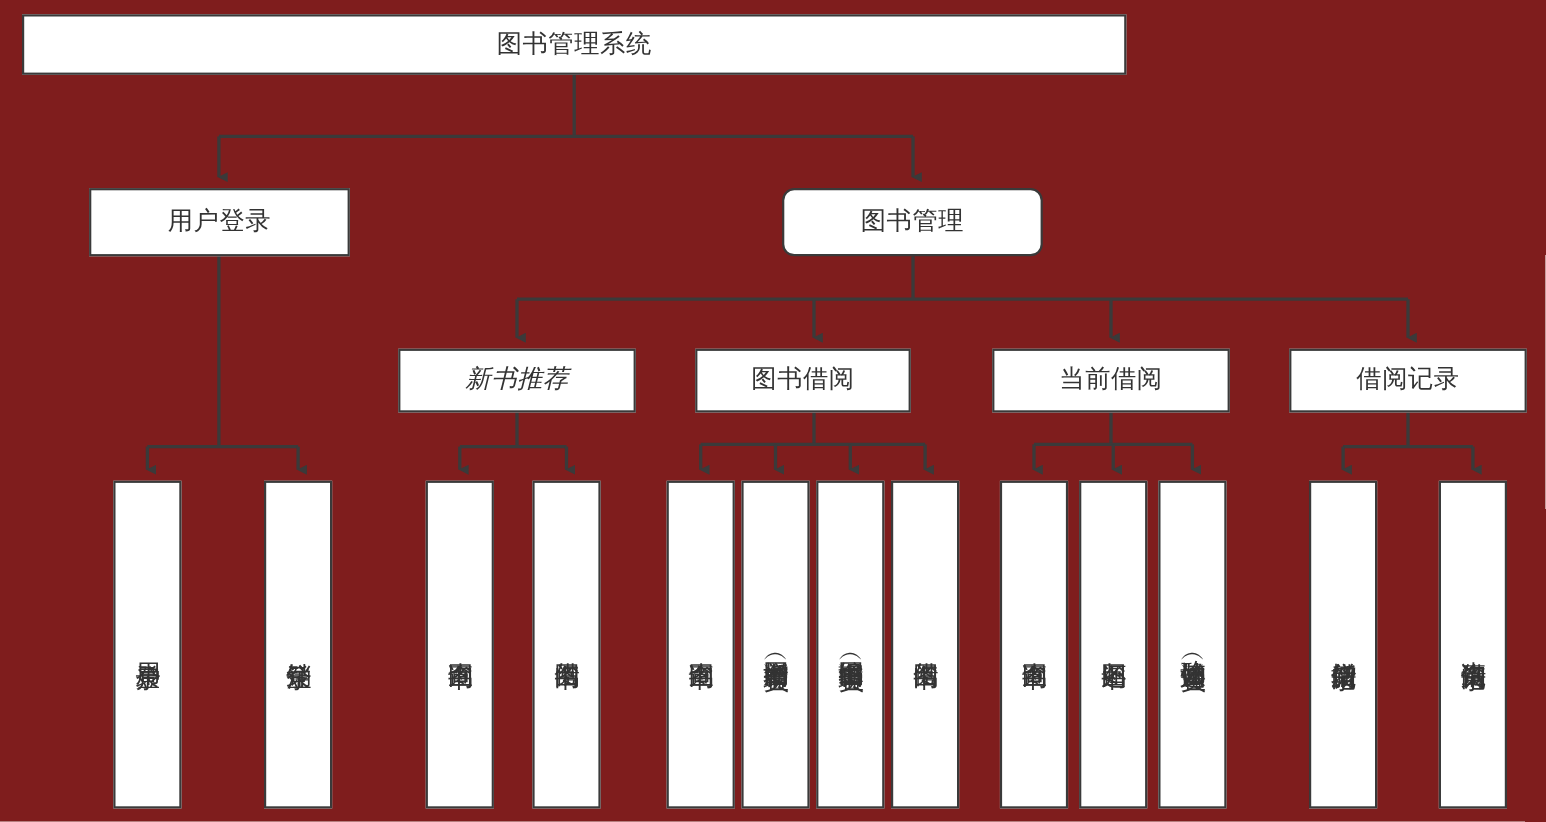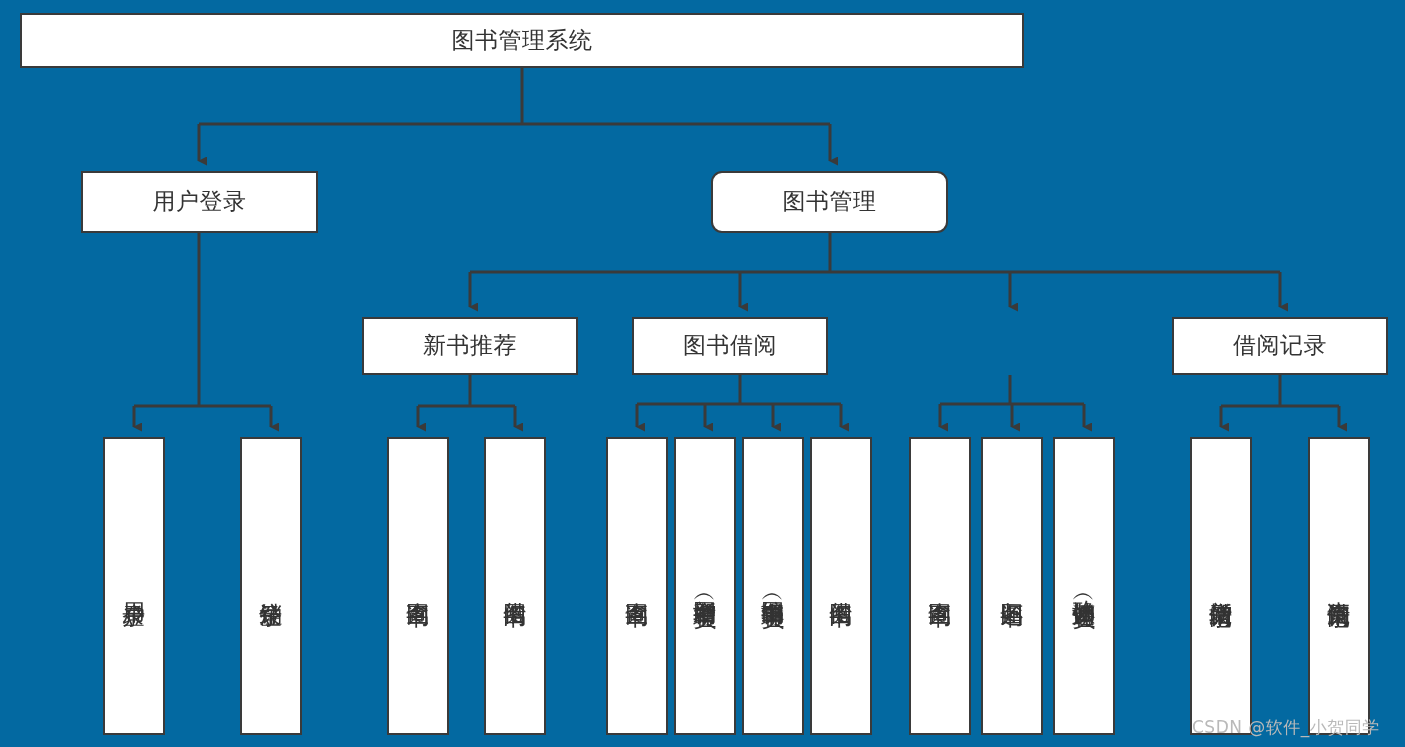--- a/index.html
+++ b/index.html
@@ -5,21 +5,21 @@
   * { box-sizing: border-box; }
   html, body {
     margin: 0; padding: 0;
     background: #ffffff;
     font-family: "DejaVu Sans", "Liberation Sans", sans-serif;
   }
   #canvas {
     position: relative;
     width: 1405px;
     height: 747px;
-    background: #0369a1;
+    background: #7f1d1d;
     overflow: hidden;
   }
   svg#wires {
     position: absolute;
     left: 0; top: 0;
     width: 1405px; height: 747px;
     pointer-events: none;
   }
   .node {
     position: absolute;
@@ -118,25 +118,28 @@
     <span class="lbl">图书管理系统</span>
   </div>
 
   <div class="node" style="left:81px; top:171px; width:237px; height:62px;">
     <span class="lbl">用户登录</span>
   </div>
   <div class="node" style="left:711px; top:171px; width:237px; height:62px;border-radius:11px;">
     <span class="lbl">图书管理</span>
   </div>
 
-  <div class="node" style="left:362px; top:317px; width:216px; height:58px;">
+  <div class="node" style="left:362px; top:317px; width:216px; height:58px;font-style:italic;">
     <span class="lbl">新书推荐</span>
   </div>
   <div class="node" style="left:632px; top:317px; width:196px; height:58px;">
     <span class="lbl">图书借阅</span>
+  </div>
+  <div class="node" style="left:902px; top:317px; width:216px; height:58px;">
+    <span class="lbl">当前借阅</span>
   </div>
   <div class="node" style="left:1172px; top:317px; width:216px; height:58px;">
     <span class="lbl">借阅记录</span>
   </div>
 
   <div class="node leaf" style="left:103px; top:437px; width:62px; height:298px;">
     <span class="lbl">用户登录</span>
   </div>
   <div class="node leaf" style="left:240px; top:437px; width:62px; height:298px;">
     <span class="lbl">注销登录</span>
@@ -168,15 +171,14 @@
   <div class="node leaf" style="left:1053px; top:437px; width:62px; height:298px;">
     <span class="lbl">确认归还（管理员）</span>
   </div>
   <div class="node leaf" style="left:1190px; top:437px; width:62px; height:298px;">
     <span class="lbl">新增借阅记录</span>
   </div>
   <div class="node leaf" style="left:1308px; top:437px; width:62px; height:298px;">
     <span class="lbl">查询借阅记录</span>
   </div>
 
-  <div class="watermark" style="left:1192px; top:716px;">CSDN @软件_小贺同学</div>
 
 </div>
 
 </body></html>

